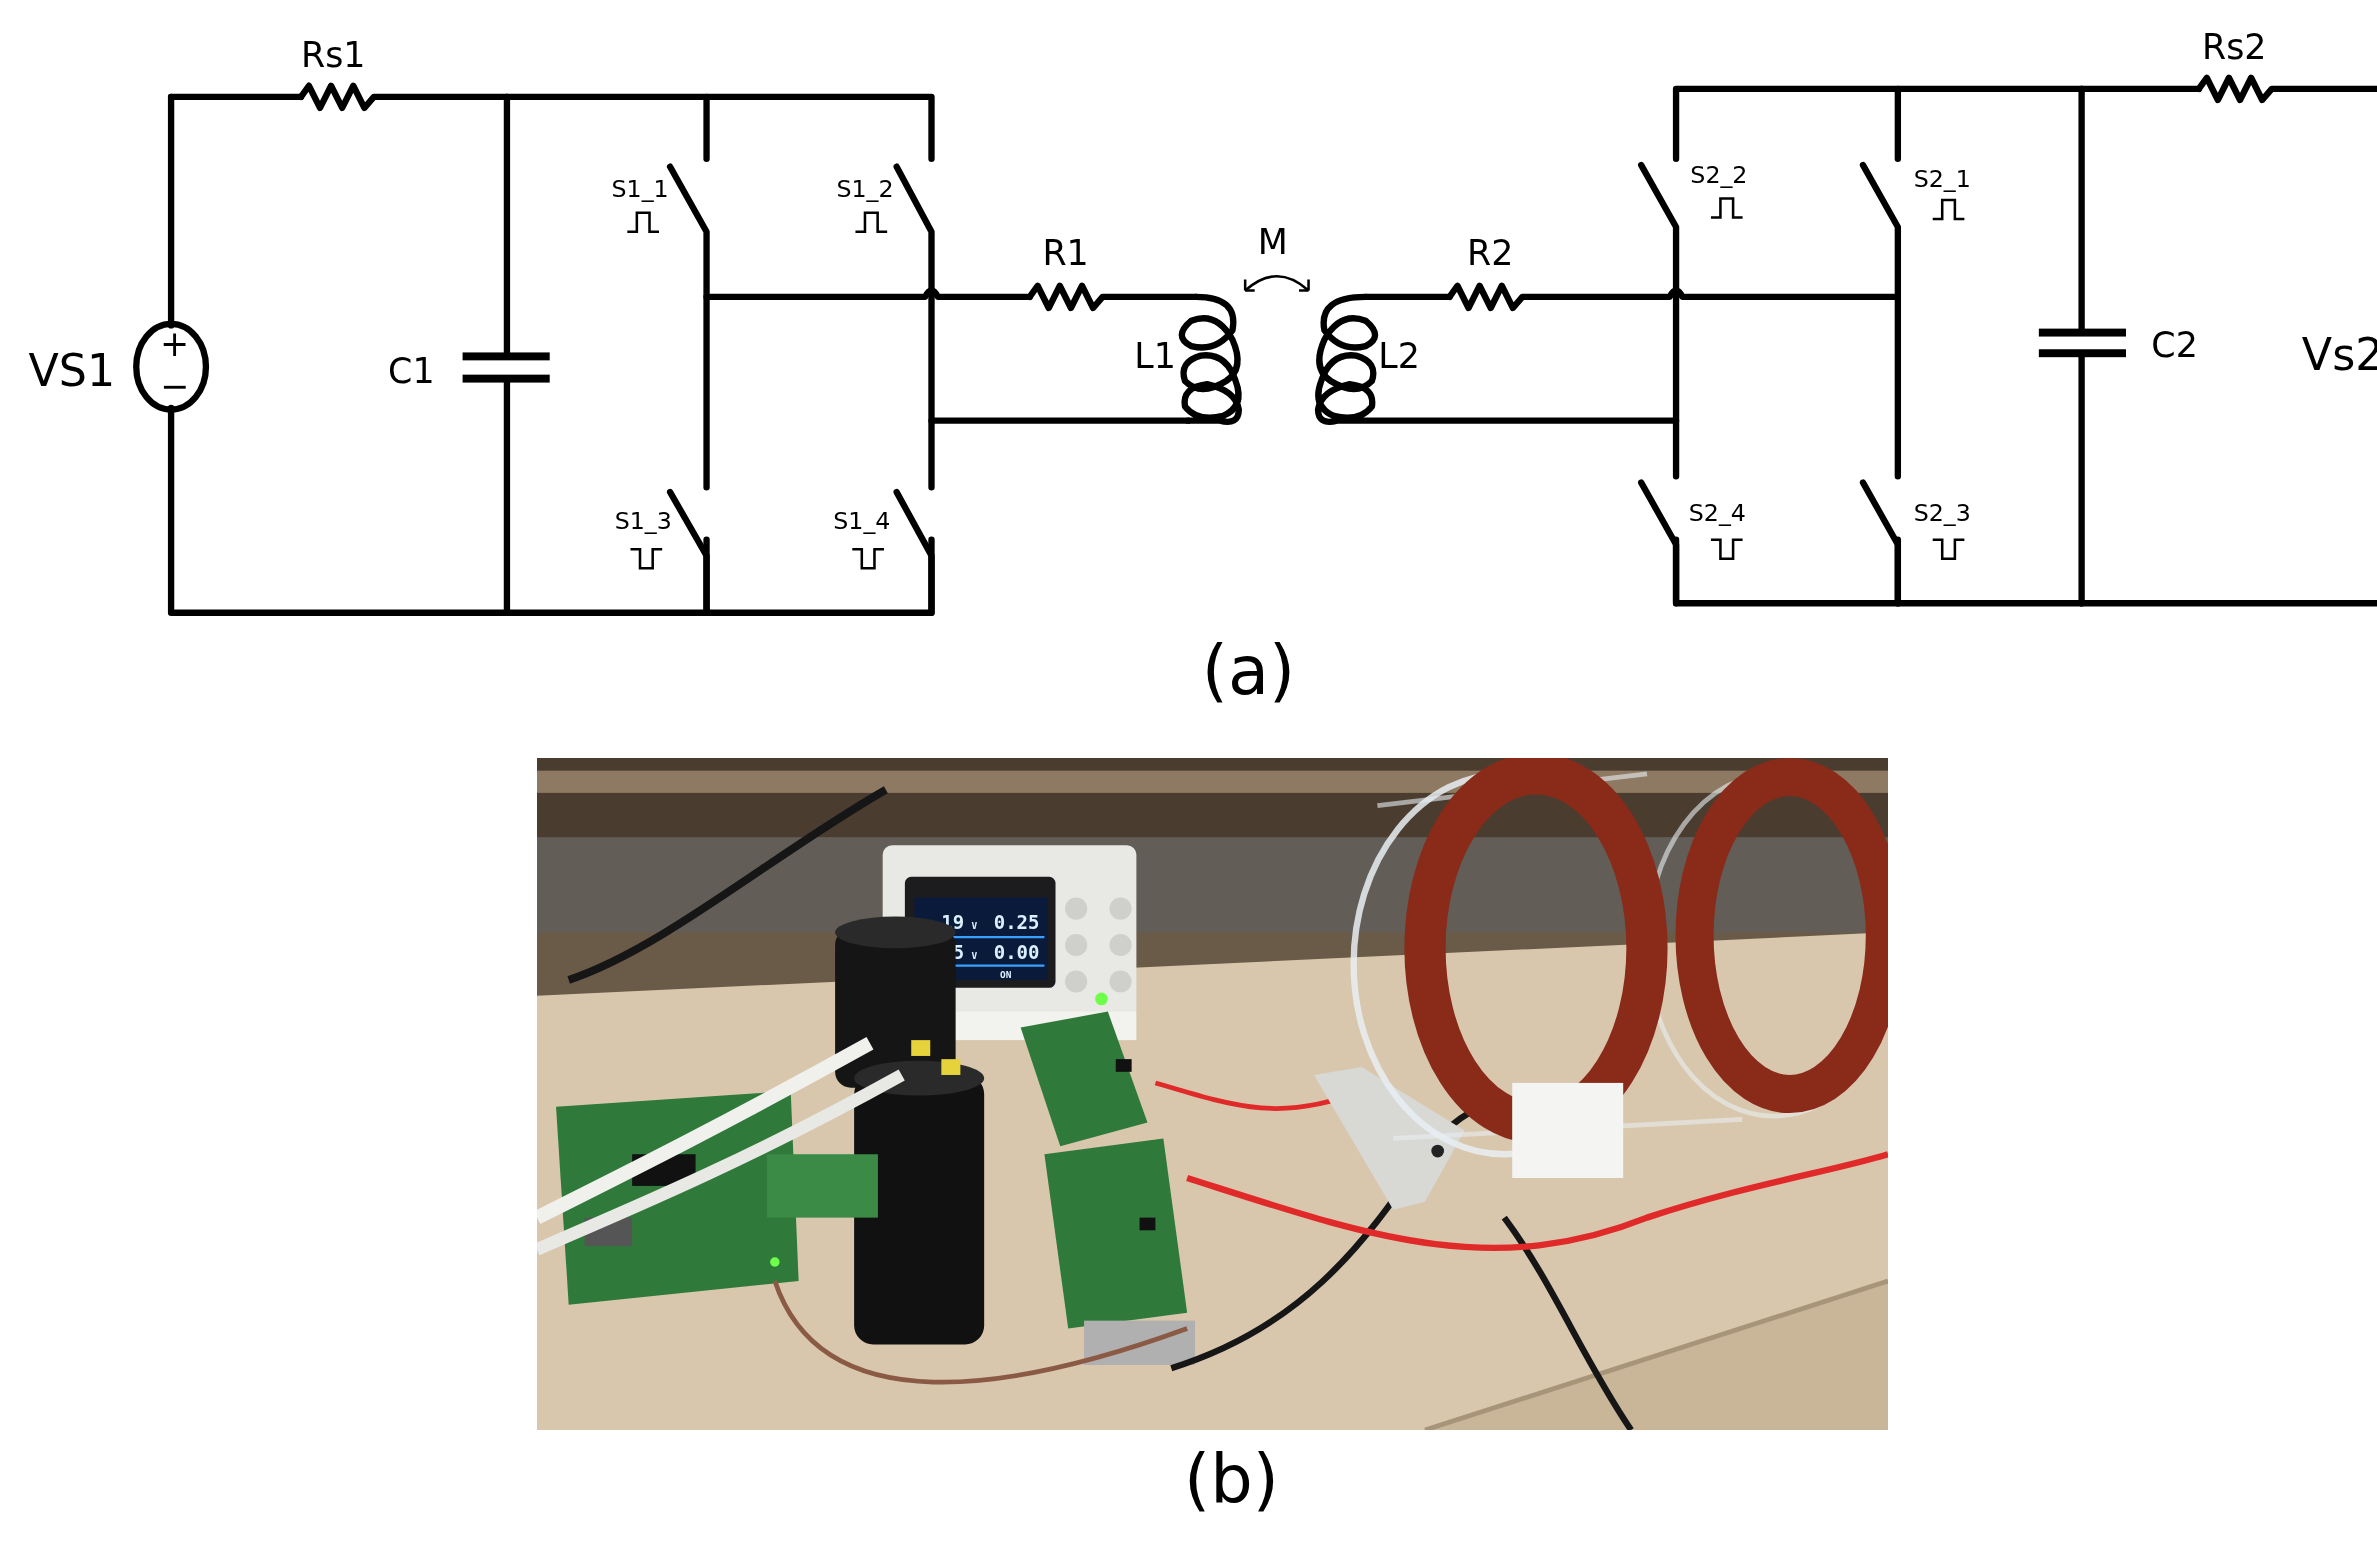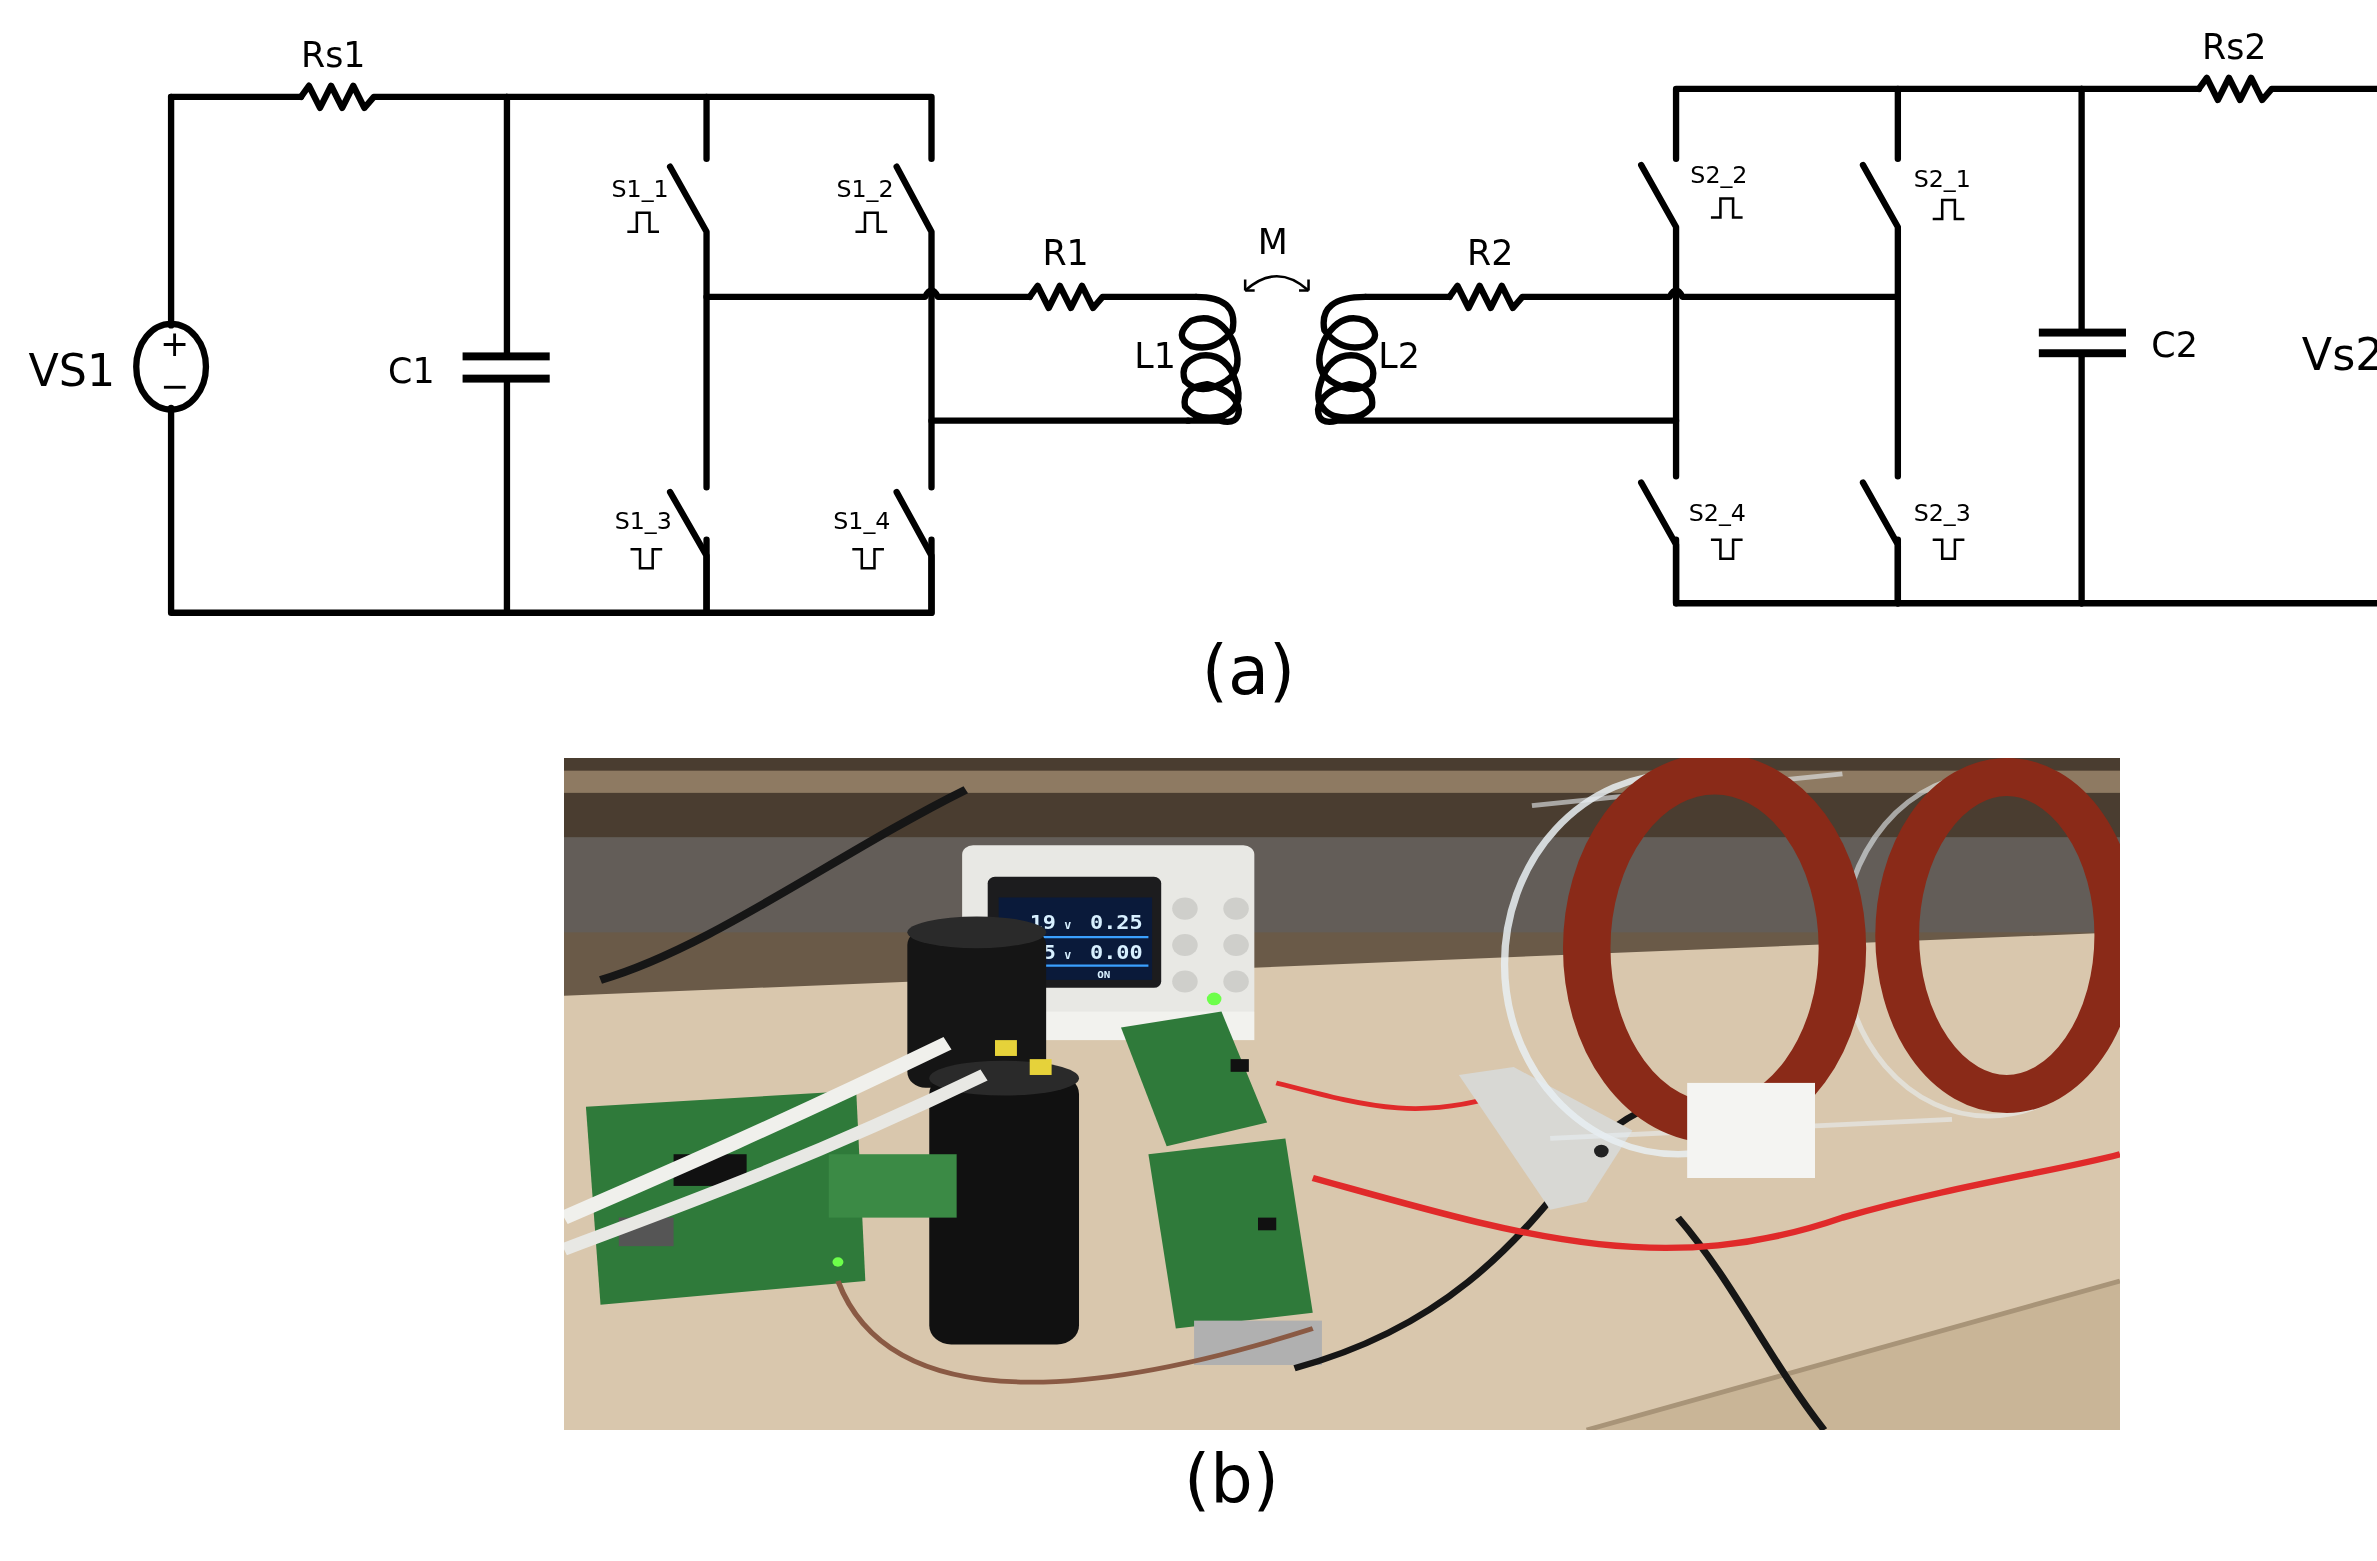--- a/index.html
+++ b/index.html
@@ -9,21 +9,21 @@
   #schematic .wire { stroke: #000; stroke-width: 4; fill: none; stroke-linecap: round; stroke-linejoin: round; }
   #schematic .thin { stroke: #000; stroke-width: 1.6; fill: none; }
   #schematic text { font-family: "DejaVu Sans", "Liberation Sans", sans-serif; fill: #000; }
   .lbl-big { font-size: 28px; }
   .lbl-mid { font-size: 22px; }
   .lbl-sw  { font-size: 15px; }
   .caption { position: absolute; font-family: "DejaVu Sans", "Liberation Sans", sans-serif;
              font-size: 67px; color: #000; text-align: center; width: 285px; }
   #cap-a { left: 1106px; top: 632px; }
   #cap-b { left: 1089px; top: 1441px; }
-  #photo { position: absolute; left: 564px; top: 758px; width: 1556px; height: 672px; overflow: hidden; }
+  #photo { position: absolute; left: 537px; top: 758px; width: 1351px; height: 672px; overflow: hidden; }
   #photo svg { width: 100%; height: 100%; display: block; }
   .psu-text { font-family: "DejaVu Sans Mono", "Liberation Mono", monospace; fill: #d8f0ff; font-weight: bold; }
 </style>
 </head>
 <body>
 
 <svg id="schematic" viewBox="0 0 1568 400" preserveAspectRatio="none">
 
   <g>
     <path class="wire" d="M108 61 H190"></path>

